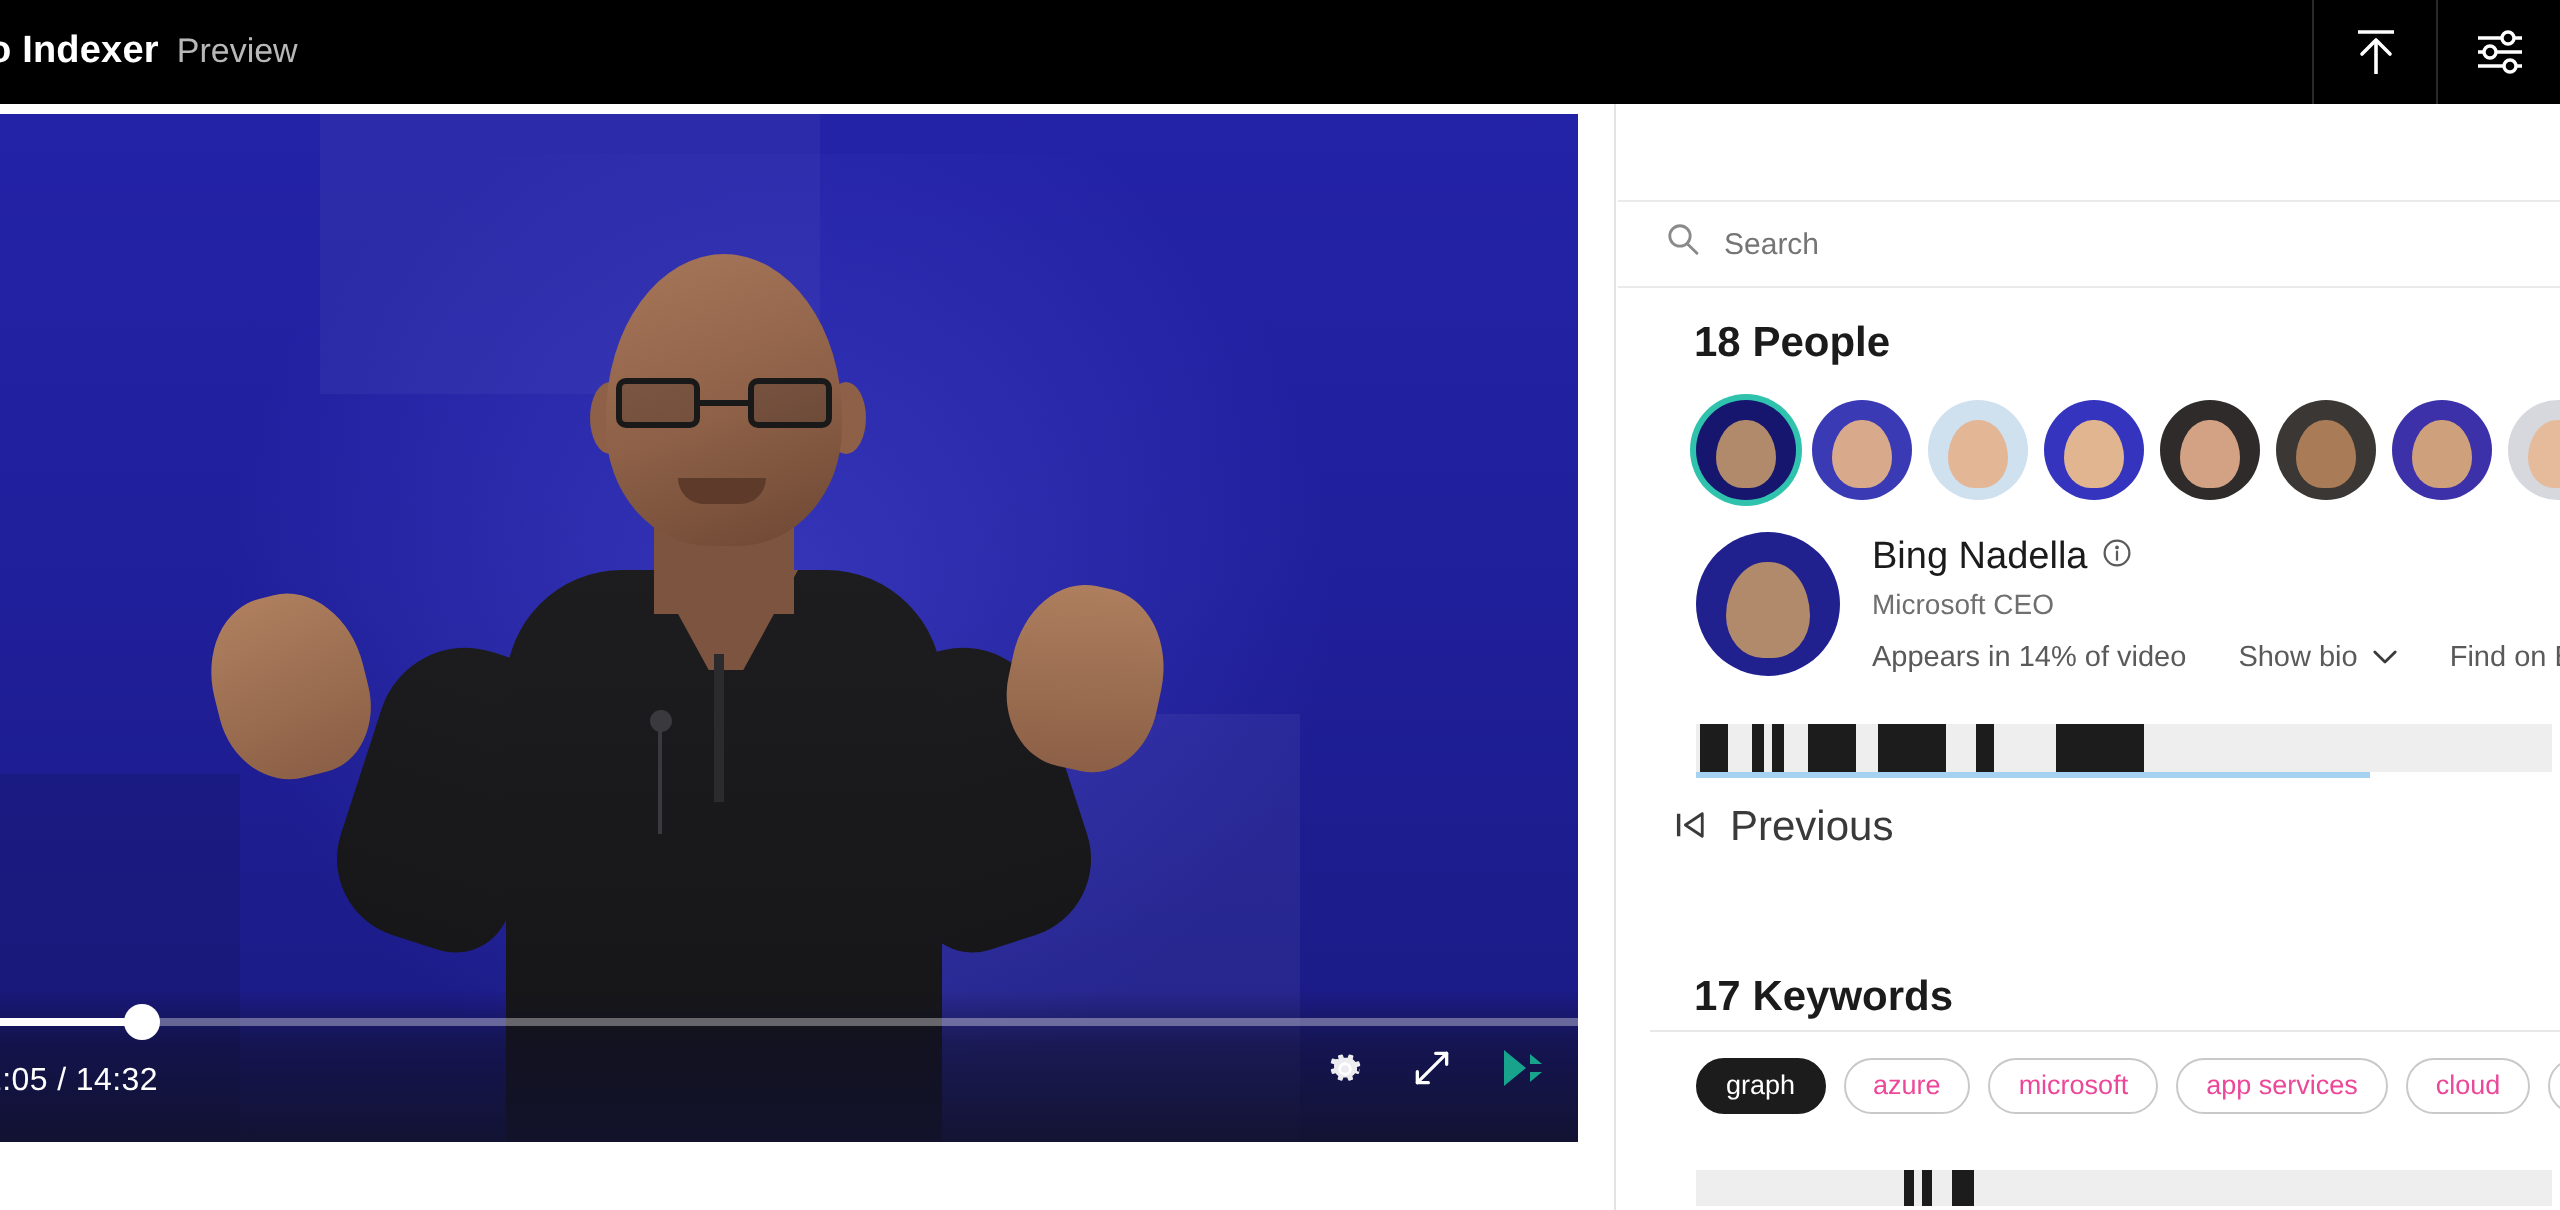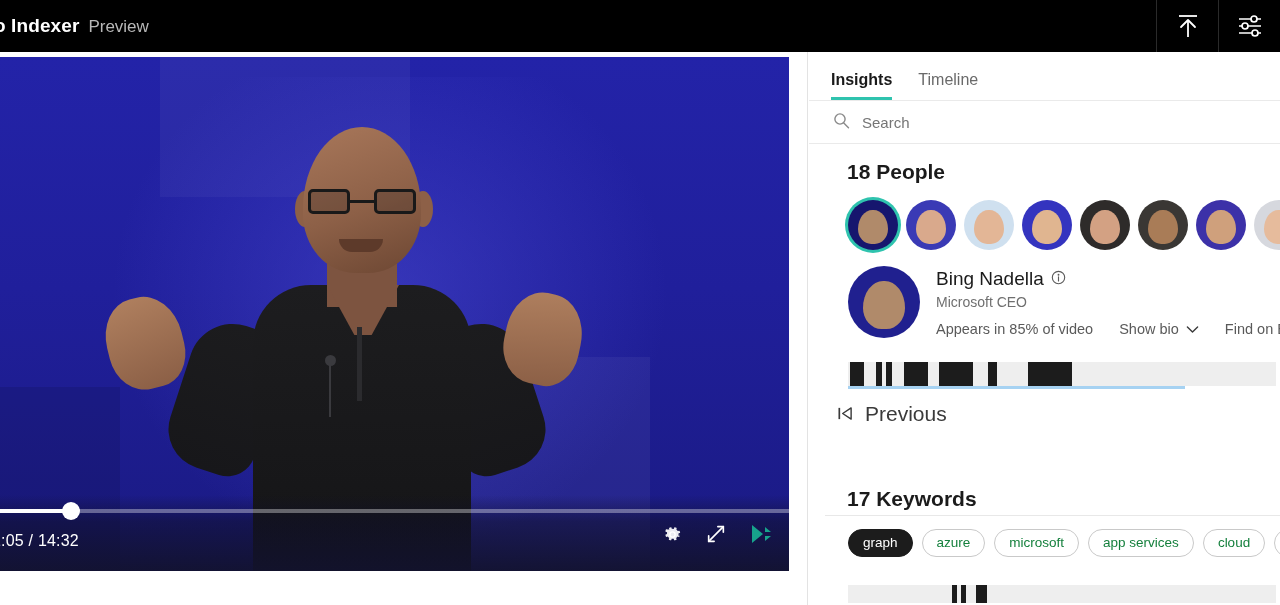--- a/index.html
+++ b/index.html
@@ -259,21 +259,21 @@
   .divider {
     position: absolute; left: 0; width: 471px; height: 1px; background: #e8e8e8;
   }
 
   .kw-row {
     display: flex; align-items: flex-start; gap: 9px; padding-left: 23px; margin-top: 18px;
     white-space: nowrap;
   }
   .pill {
     border: 1px solid #c9c9c9; border-radius: 14px; padding: 5px 14px 6px;
-    font-size: 13.5px; color: #15803d; background: #ffffff; cursor: pointer;
+    font-size: 13.5px; color: #ec4899; background: #ffffff; cursor: pointer;
     flex: 0 0 auto;
   }
   .pill.sel { background: #1c1c1c; color: #ffffff; border-color: #1c1c1c; }
 
   .kw-strip {
     position: relative; margin-left: 23px; width: 428px; height: 18px; background: #eeeeee;
   }
   .kw-strip .occ { height: 18px; }
 </style>
 </head>
@@ -374,24 +374,20 @@
             </span>
           </div>
         </div>
       </div>
     </div>
 
   </div>
 
   <div class="right-pane">
 
-    <div class="tabs">
-      <div class="tab active">Insights</div>
-      <div class="tab">Timeline</div>
-    </div>
 
     <div class="searchbar">
       <span>
         <svg width="17" height="17" viewBox="0 0 18 18">
           <circle cx="7.4" cy="7.4" r="5.4" fill="none" stroke="#8a8a8a" stroke-width="1.5"></circle>
           <path d="M11.4 11.6 L16.4 16.6" stroke="#8a8a8a" stroke-width="1.5" stroke-linecap="round"></path>
         </svg>
       </span>
       <input class="search-text" type="text" placeholder="Search" style="">
     </div>
@@ -437,21 +433,21 @@
             <span>
               <svg width="15" height="15" viewBox="0 0 16 16">
                 <circle cx="8" cy="8" r="6.6" fill="none" stroke="#5a5a5a" stroke-width="1.2"></circle>
                 <circle cx="8" cy="5" r="1" fill="#5a5a5a"></circle>
                 <path d="M8 7.3 V11.6" stroke="#5a5a5a" stroke-width="1.2" stroke-linecap="round"></path>
               </svg>
             </span>
           </div>
           <div class="prole">Microsoft CEO</div>
           <div class="pmeta">
-            <span>Appears in 85% of video</span>
+            <span>Appears in 14% of video</span>
             <span class="link">
               <span>Show bio</span>
               <span>
                 <svg width="13" height="9" viewBox="0 0 13 9">
                   <path d="M1.4 2 L6.5 7 L11.6 2" stroke="#3a3a3a" stroke-width="1.4" fill="none" stroke-linecap="round" stroke-linejoin="round"></path>
                 </svg>
               </span>
             </span>
             <span class="link">
               <span>Find on Bing</span>

